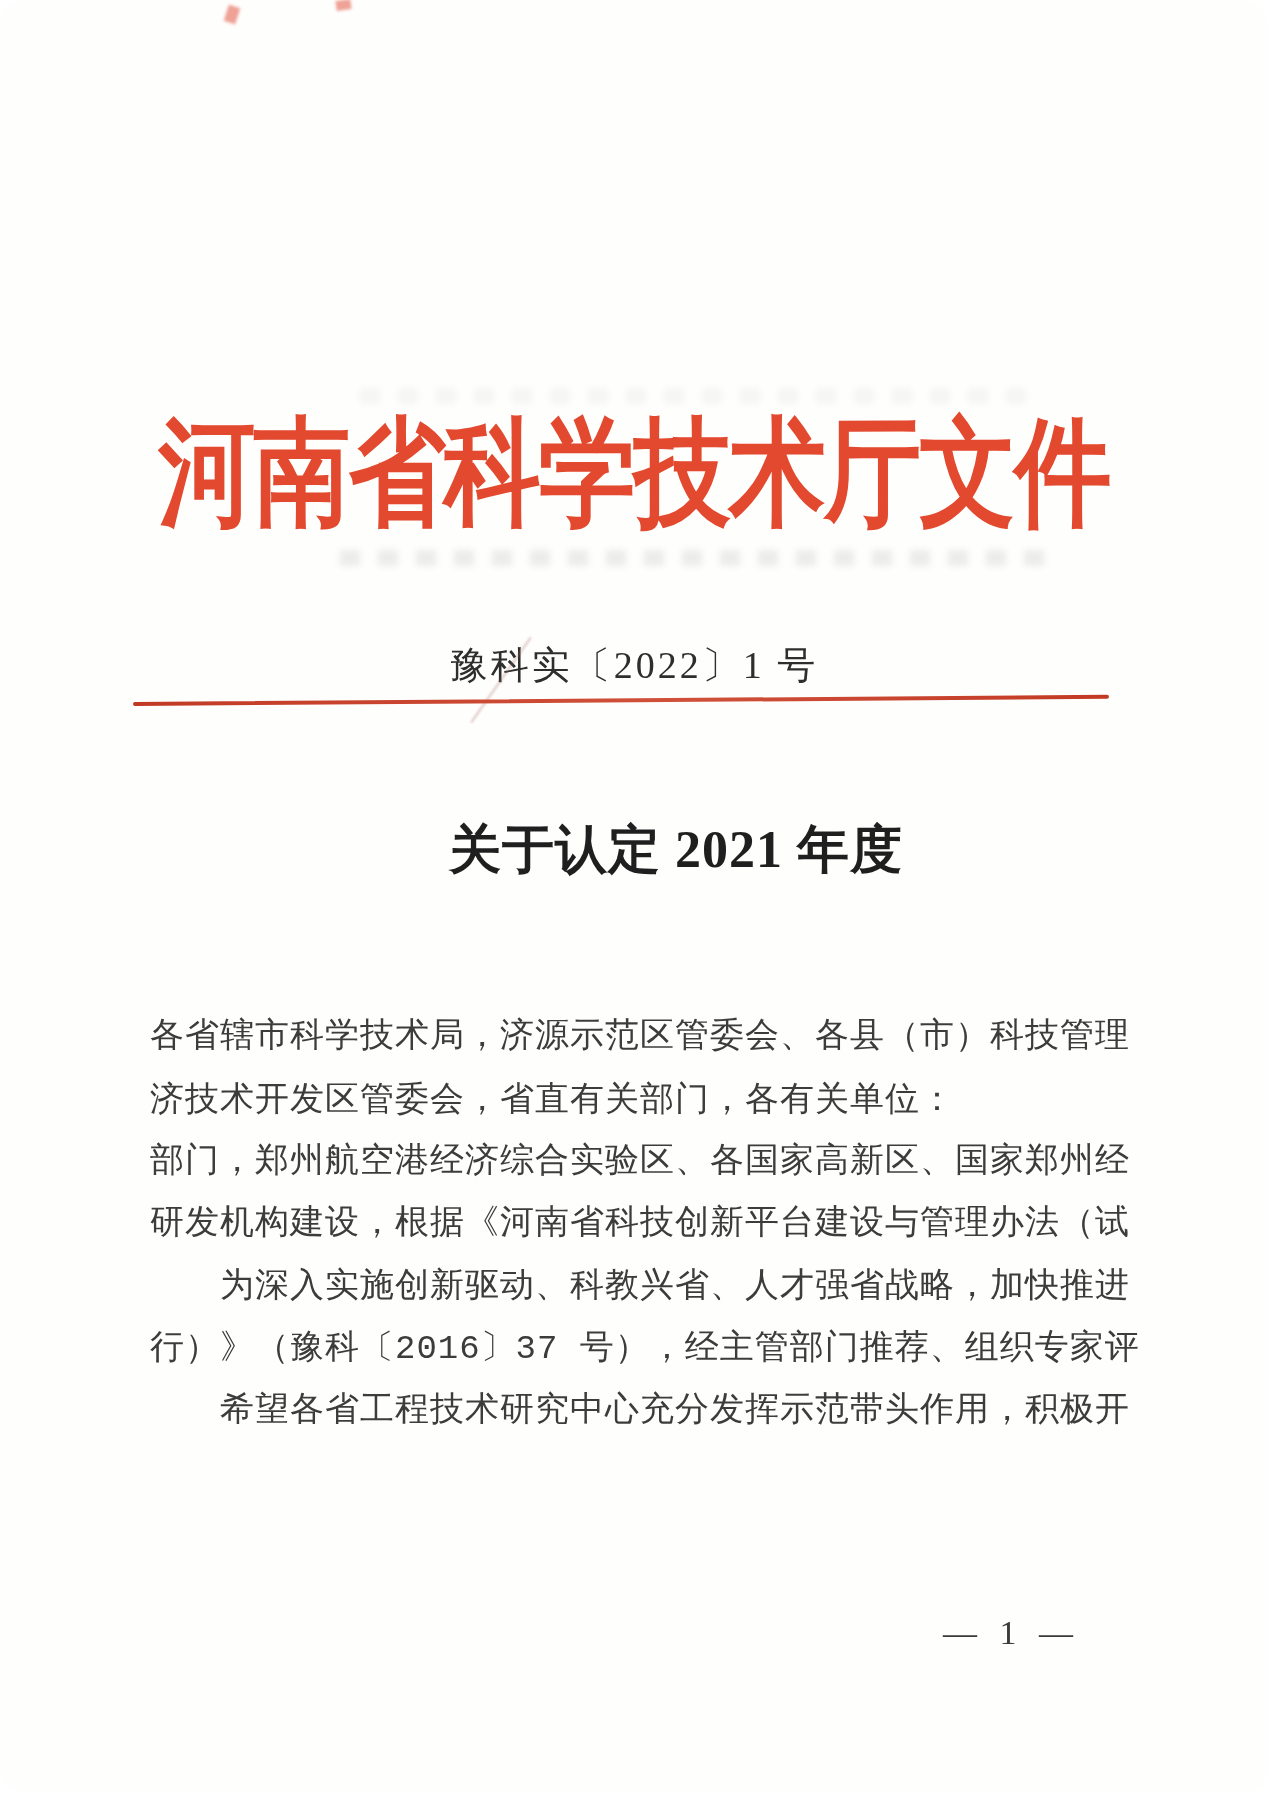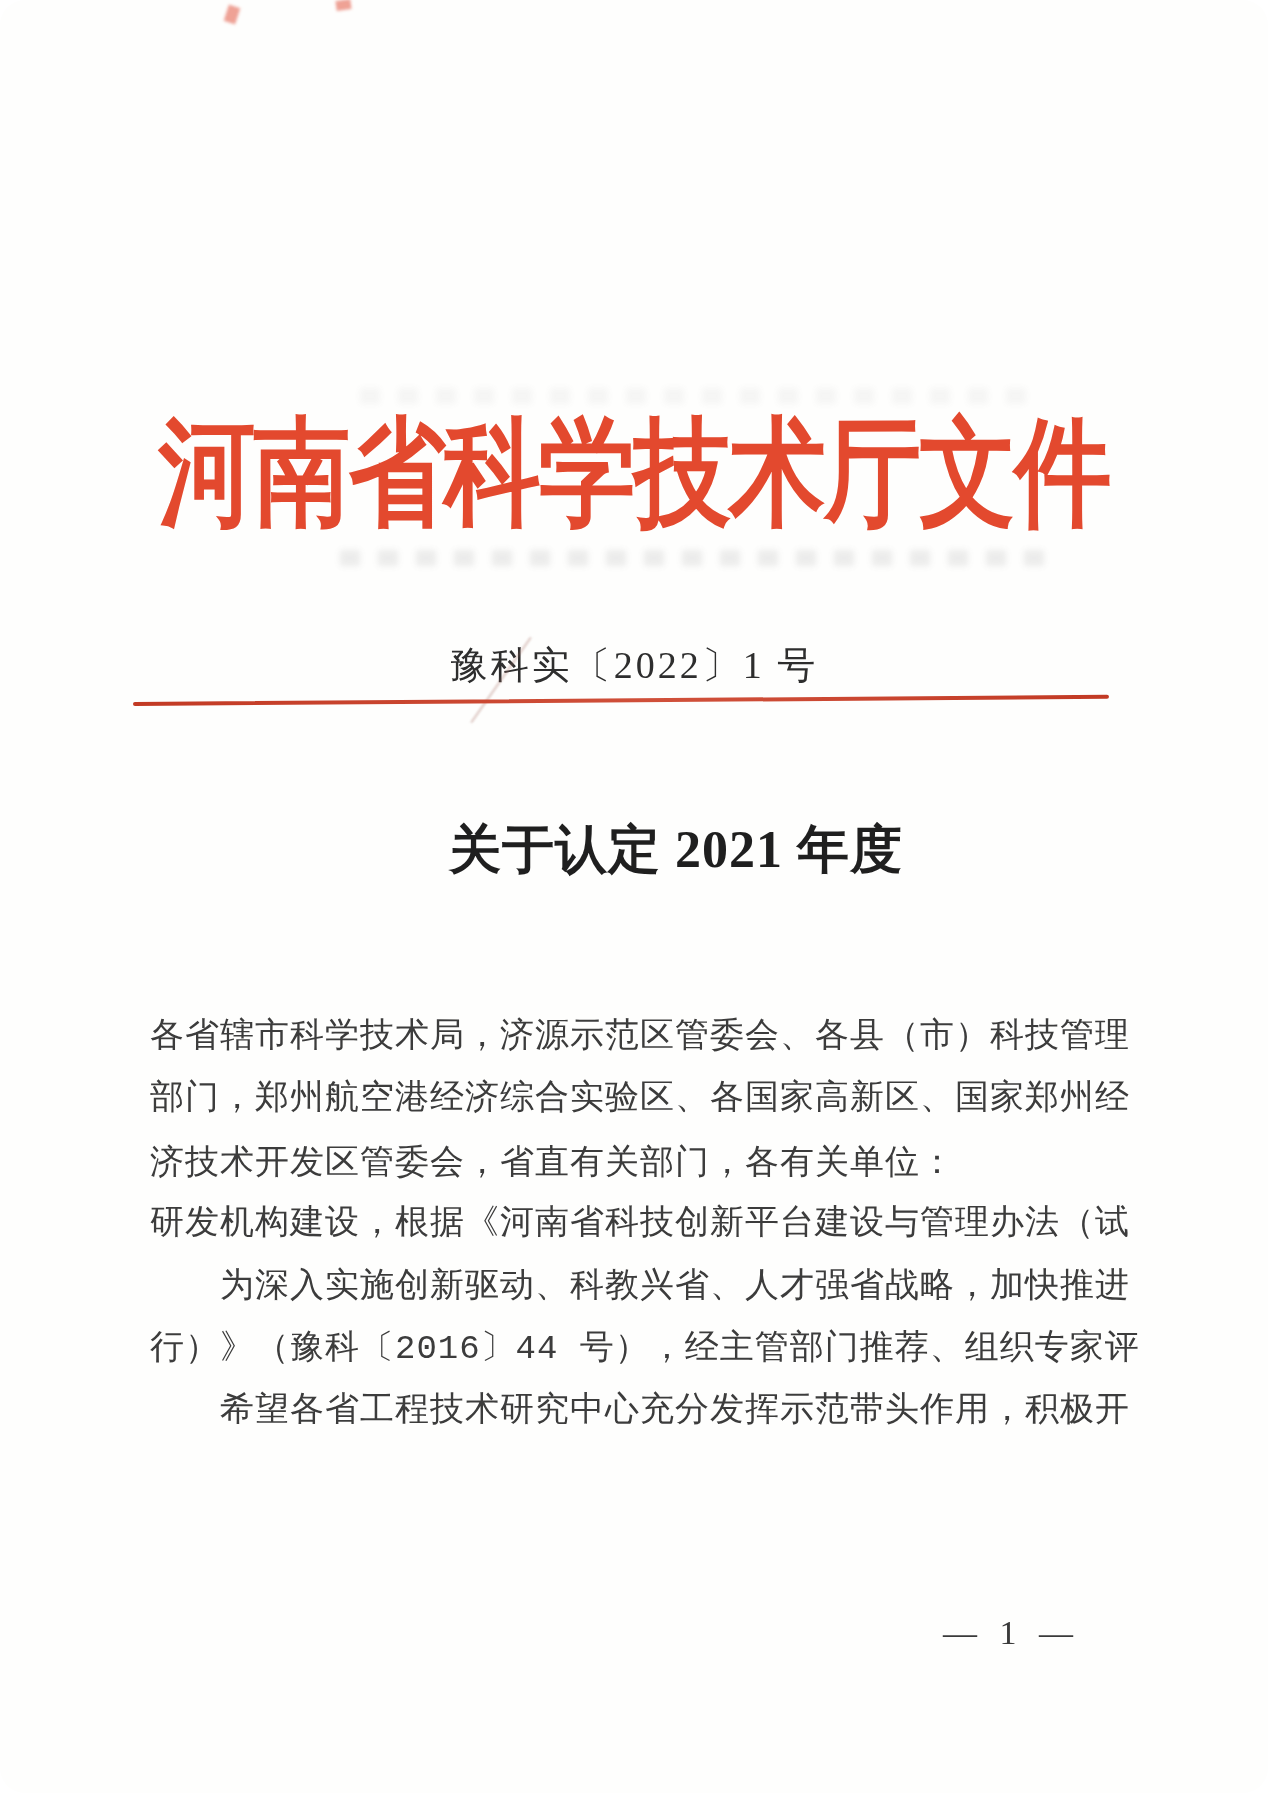--- a/index.html
+++ b/index.html
@@ -90,23 +90,23 @@
   <div class="pencil-mark"></div>
 
   <div class="red-rule"></div>
 
   <div class="subject">
     <div>关于认定 2021 年度</div>
   </div>
 
   <div class="body-block">
       <div class="body-line fill">各省辖市科学技术局，济源示范区管委会、各县（市）科技管理</div>
+      <div class="body-line">济技术开发区管委会，省直有关部门，各有关单位：</div>
       <div class="body-line fill">部门，郑州航空港经济综合实验区、各国家高新区、国家郑州经</div>
-      <div class="body-line">济技术开发区管委会，省直有关部门，各有关单位：</div>
       <div class="body-line fill">研发机构建设，根据《河南省科技创新平台建设与管理办法（试</div>
       <div class="body-line indent fill">为深入实施创新驱动、科教兴省、人才强省战略，加快推进</div>
-      <div class="body-line fill">行）》（豫科〔2016〕44 号），经主管部门推荐、组织专家评</div>
+      <div class="body-line fill">行）》（豫科〔2016〕37 号），经主管部门推荐、组织专家评</div>
       <div class="body-line indent fill">希望各省工程技术研究中心充分发挥示范带头作用，积极开</div>
     </div>
 
   <div class="page-number">— 1 —</div>
 
 </div>
 
 </body></html>

